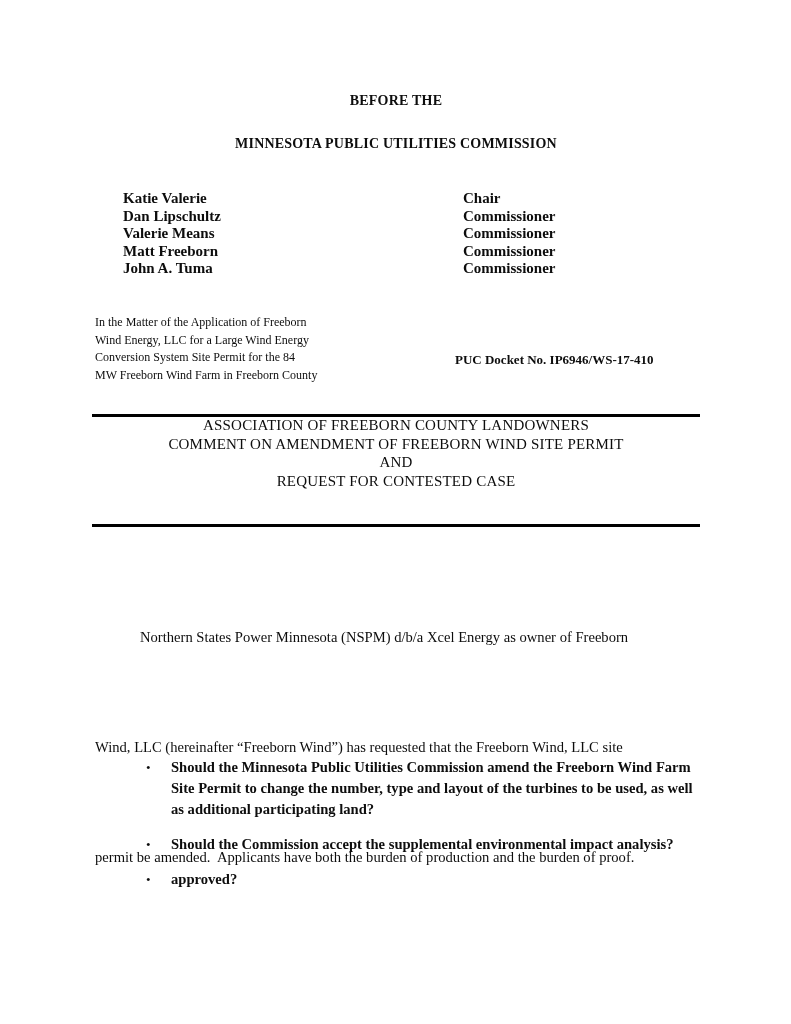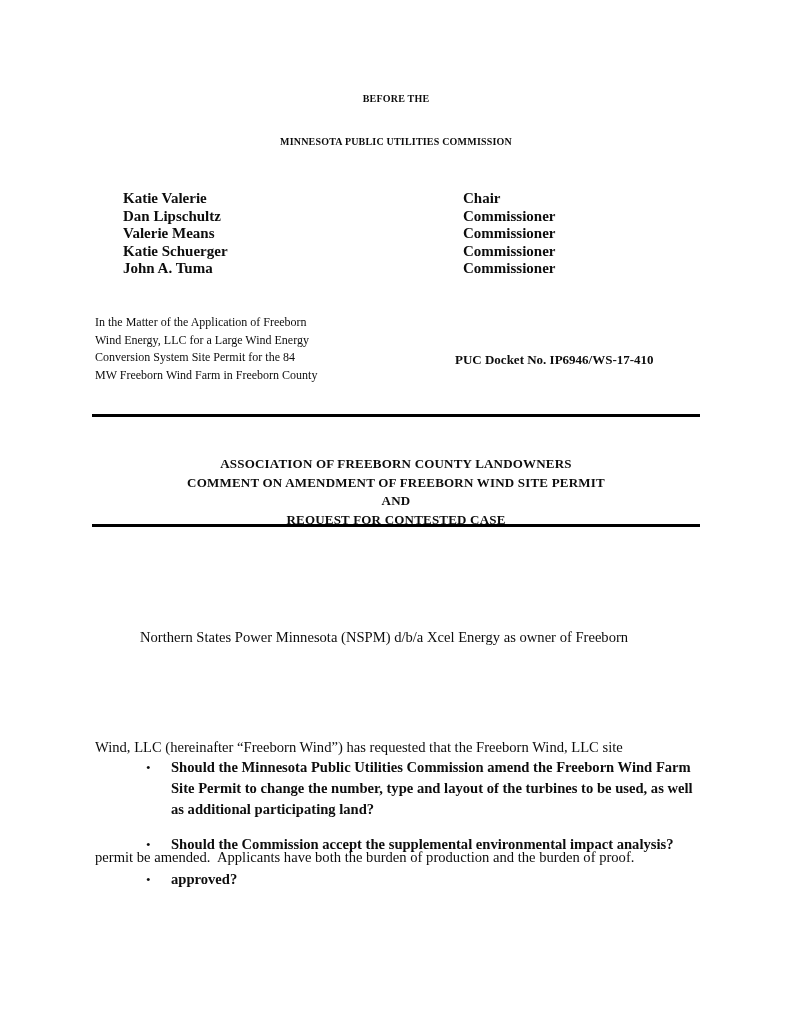--- a/index.html
+++ b/index.html
@@ -15,21 +15,21 @@
     color: #0d0d0d;
     font-family: "Liberation Serif", "DejaVu Serif", serif;
     overflow: hidden;
   }
   .heading {
     position: absolute;
     left: 92px;
     width: 608px;
     text-align: center;
     font-weight: bold;
-    font-size: 10px;
+    font-size: 14px;
     letter-spacing: 0.2px;
   }
   .heading-1 { top: 93px; }
   .heading-2 { top: 136px; }
 
   .commissioners {
     position: absolute;
     top: 190px;
     left: 123px;
     font-weight: bold;
@@ -61,26 +61,26 @@
     left: 92px;
     width: 608px;
     height: 3px;
     background: #000000;
   }
   .rule-top { top: 414px; }
   .rule-bottom { top: 524px; }
 
   .doc-title {
     position: absolute;
-    top: 455px;
+    top: 416px;
     left: 92px;
     width: 608px;
     text-align: center;
-    font-weight: bold;
-    font-size: 13px;
+    font-weight: normal;
+    font-size: 15px;
     line-height: 18.6px;
     letter-spacing: 0.2px;
   }
 
   .body-par {
     position: absolute;
     top: 546px;
     left: 95px;
     width: 650px;
     font-size: 14.6px;
@@ -123,21 +123,21 @@
     </div>
     <div class="comm-row">
       <span class="comm-name">Dan Lipschultz</span>
       <span class="comm-title">Commissioner</span>
     </div>
     <div class="comm-row">
       <span class="comm-name">Valerie Means</span>
       <span class="comm-title">Commissioner</span>
     </div>
     <div class="comm-row">
-      <span class="comm-name">Katie Schuerger</span>
+      <span class="comm-name">Matt Freeborn</span>
       <span class="comm-title">Commissioner</span>
     </div>
     <div class="comm-row">
       <span class="comm-name">John A. Tuma</span>
       <span class="comm-title">Commissioner</span>
     </div>
   </div>
 
   <div class="matter">
     <div class="matter-line">In the Matter of the Application of Freeborn</div>

